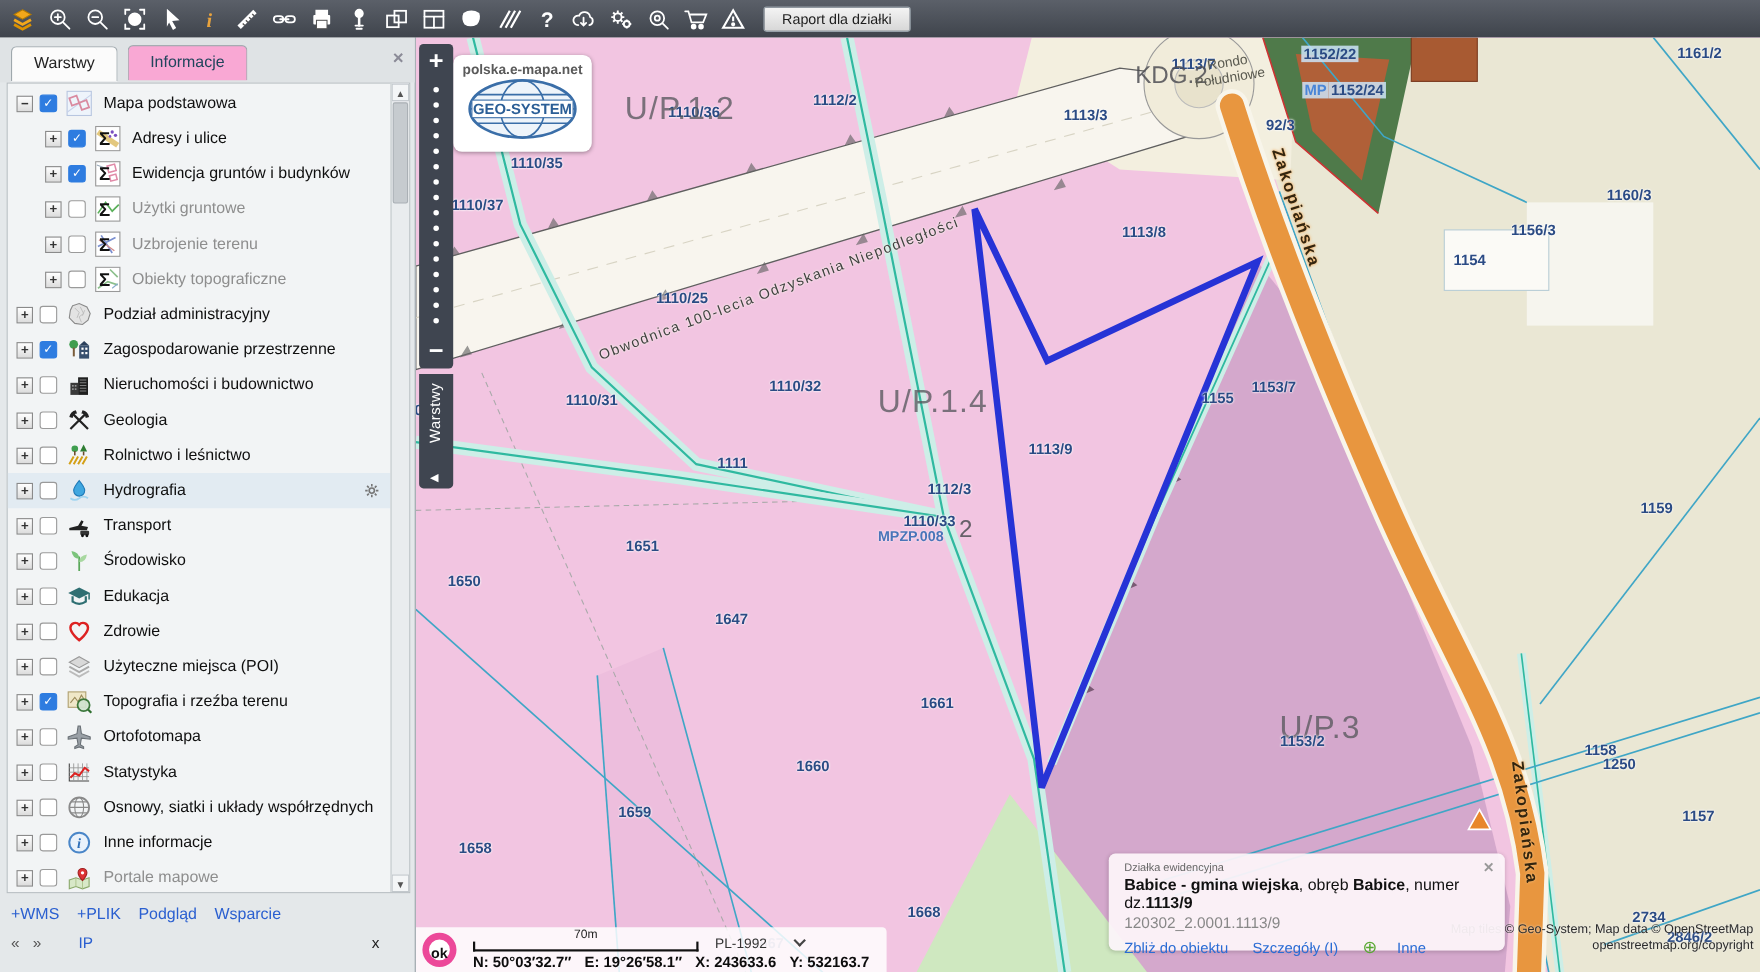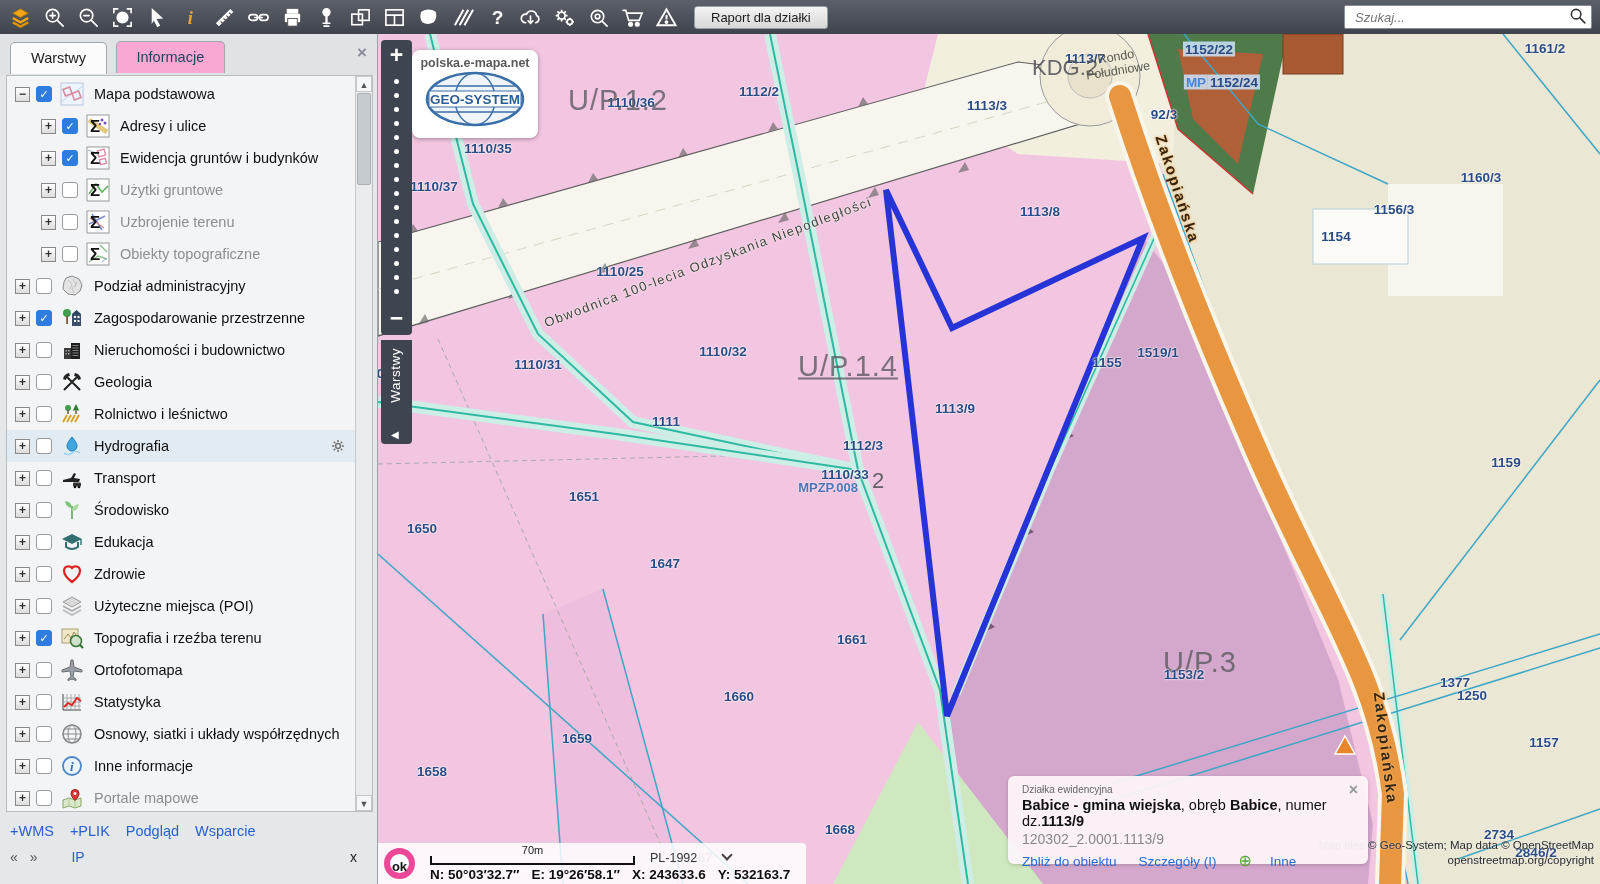--- a/index.html
+++ b/index.html
@@ -48,21 +48,21 @@
   .tlabel.dim{color:#8e8e8e;}
   .rgear{position:absolute;right:8px;top:7px;width:18px;height:18px;cursor:pointer;}
   
   .sb{position:absolute;right:0;top:0;width:17px;height:100%;background:#e9ecee;
     border-left:1px solid #c2c8cc;}
   .sb .arr{height:16px;font-size:9px;color:#555;text-align:center;line-height:16px;
     background:#f4f6f7;border:1px solid #c2c8cc;cursor:pointer;}
   .sb .arr.dn{position:absolute;bottom:0;width:100%;}
   .sb .thumb{position:absolute;top:17px;left:1px;width:14px;height:92px;background:#c6cbcf;
     border:1px solid #aab0b5;border-radius:2px;cursor:pointer;}
-  .side-footer{padding:10px 4px 0 10px;}
+  .side-footer{padding:10px 16px 0 10px;}
   .flinks a{color:#2a5fd0;font-size:14.5px;margin-right:16px;text-decoration:none;cursor:pointer;}
   .frow2{margin-top:9px;font-size:14px;color:#555;position:relative;}
   .frow2 .gch{margin-right:8px;cursor:pointer;}
   .frow2 a{color:#2a5fd0;margin-left:22px;text-decoration:none;cursor:pointer;}
   .frow2 .fx{position:absolute;right:16px;top:0;color:#222;font-size:14px;cursor:pointer;}
   
   .map{position:absolute;left:378px;top:34px;width:1222px;height:850px;overflow:hidden;
     background:#f2c5e1;}
   .map svg.bg{position:absolute;left:0;top:0;}
   .mlabel{position:absolute;transform:translate(-50%,-50%);white-space:pre-line;z-index:5;
@@ -282,29 +282,20 @@
         <svg viewBox="0 0 24 24">
           <g stroke="#fff" stroke-width="2" fill="none">
             <path d="M12 3.5L21.5 20h-19z"></path>
             <path d="M12 9.5v4.5"></path>
             <circle cx="12" cy="16.8" r="1" fill="#fff"></circle>
           </g>
         </svg>
       </span>
     </div>
   <button class="report-btn">Raport dla działki</button>
-  <div class="search-box">
-    <input placeholder="Szukaj..." style="">
-    <span class="sico" id="search-ico"><svg viewBox="0 0 24 24">
-          <g stroke="#333" stroke-width="2" fill="none" stroke-linecap="round">
-            <circle cx="9" cy="9" r="6"></circle>
-            <path d="M14 14l6 6"></path>
-          </g>
-        </svg></span>
-  </div>
 </div>
 
 <div class="sidebar">
   <div class="tabs">
     <span class="tab active">Warstwy</span>
     <span class="tab inactive">Informacje</span>
     <span class="panel-close">×</span>
   </div>
   <div class="tree-wrap">
     <div class="tree" id="tree">
@@ -704,25 +695,25 @@
       <span class="mlabel lbl-p" style="left: 242px; top: 237px;">1110/25</span>
       <span class="mlabel lbl-st" style="left: 330px; top: 228px; transform: translate(-50%, -50%) rotate(-20.5deg);">Obwodnica 100-lecia Odzyskania Niepodległości</span>
       <span class="mlabel lbl-p" style="left: 160px; top: 330px;">1110/31</span>
       <span class="mlabel lbl-p" style="left: 12px; top: 339px;">0/24</span>
       <span class="mlabel lbl-p" style="left: 345px; top: 317px;">1110/32</span>
       <span class="mlabel lbl-p" style="left: 288px; top: 387px;">1111</span>
       <span class="mlabel lbl-p" style="left: 485px; top: 411px;">1112/3</span>
       <span class="mlabel lbl-p" style="left: 467px; top: 440px;">1110/33</span>
       <span class="mlabel lbl-mp" style="left: 450px; top: 453px;">MPZP.008</span>
       <span class="mlabel lbl-z2" style="left: 500px; top: 447px;">2</span>
-      <span class="mlabel lbl-z" style="left: 470px; top: 332px; text-decoration: underline;">U/P.1.4</span>
+      <span class="mlabel lbl-z" style="left: 470px; top: 332px;">U/P.1.4</span>
       <span class="mlabel lbl-p" style="left: 662px; top: 177px;">1113/8</span>
       <span class="mlabel lbl-p" style="left: 577px; top: 374px;">1113/9</span>
       <span class="mlabel lbl-p" style="left: 729px; top: 328px;">1155</span>
-      <span class="mlabel lbl-p" style="left: 780px; top: 318px;">1519/1</span>
+      <span class="mlabel lbl-p" style="left: 780px; top: 318px;">1153/7</span>
       <span class="mlabel lbl-z2" style="left: 687px; top: 34px;">KDG.2</span>
       <span class="mlabel lbl-rondo" style="left: 739px; top: 30px; transform: translate(-50%, -50%) rotate(-9deg);">Rondo
 Południowe</span>
       <span class="mlabel lbl-chip" style="left: 831px; top: 15px;">1152/22</span>
       <span class="mlabel lbl-mpb" style="left: 818px; top: 48px;">MP</span>
       <span class="mlabel lbl-chip" style="left: 856px; top: 48px;">1152/24</span>
       <span class="mlabel lbl-p" style="left: 786px; top: 80px;">92/3</span>
       <span class="mlabel lbl-p" style="left: 1167px; top: 14px;">1161/2</span>
       <span class="mlabel lbl-p" style="left: 1103px; top: 143px;">1160/3</span>
       <span class="mlabel lbl-p" style="left: 1016px; top: 175px;">1156/3</span>
@@ -733,21 +724,21 @@
       <span class="mlabel lbl-p" style="left: 44px; top: 494px;">1650</span>
       <span class="mlabel lbl-p" style="left: 287px; top: 529px;">1647</span>
       <span class="mlabel lbl-p" style="left: 474px; top: 605px;">1661</span>
       <span class="mlabel lbl-p" style="left: 361px; top: 662px;">1660</span>
       <span class="mlabel lbl-p" style="left: 199px; top: 704px;">1659</span>
       <span class="mlabel lbl-p" style="left: 54px; top: 737px;">1658</span>
       <span class="mlabel lbl-p" style="left: 462px; top: 795px;">1668</span>
       <span class="mlabel lbl-pf" style="left: 320px; top: 823px;">1667</span>
       <span class="mlabel lbl-z" style="left: 822px; top: 628px;">U/P.3</span>
       <span class="mlabel lbl-p" style="left: 806px; top: 640px;">1153/2</span>
-      <span class="mlabel lbl-p" style="left: 1077px; top: 648px;">1377</span>
+      <span class="mlabel lbl-p" style="left: 1077px; top: 648px;">1158</span>
       <span class="mlabel lbl-p" style="left: 1094px; top: 661px;">1250</span>
       <span class="mlabel lbl-p" style="left: 1166px; top: 708px;">1157</span>
       <span class="mlabel lbl-p" style="left: 1121px; top: 800px;">2734</span>
       <span class="mlabel lbl-p" style="left: 1158px; top: 818px;">2846/2</span>
       <span class="mlabel lbl-road" style="left: 1008px; top: 714px; transform: translate(-50%, -50%) rotate(83deg);">Zakopiańska</span>
     </div>
 
   <div class="logo">
     <div class="l1">polska.e-mapa.net</div>
     <svg width="108" height="58" viewBox="0 0 108 58">

